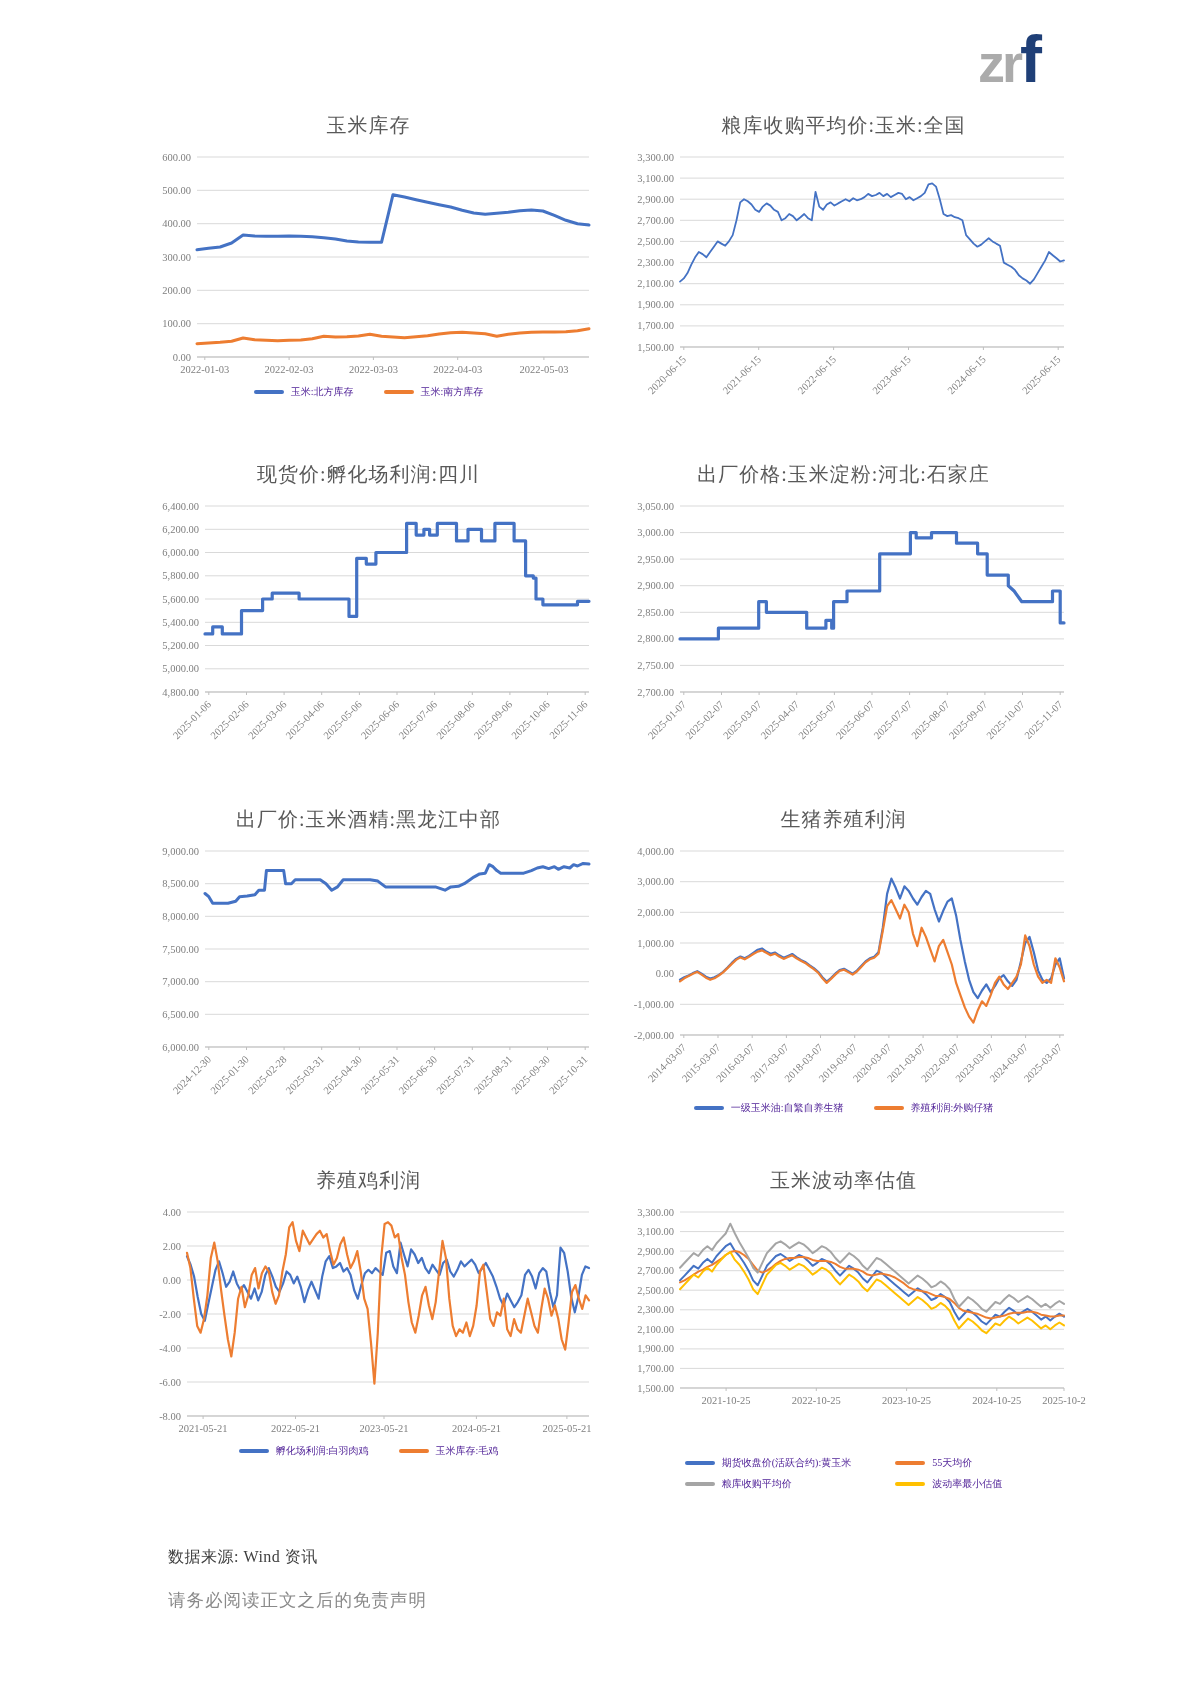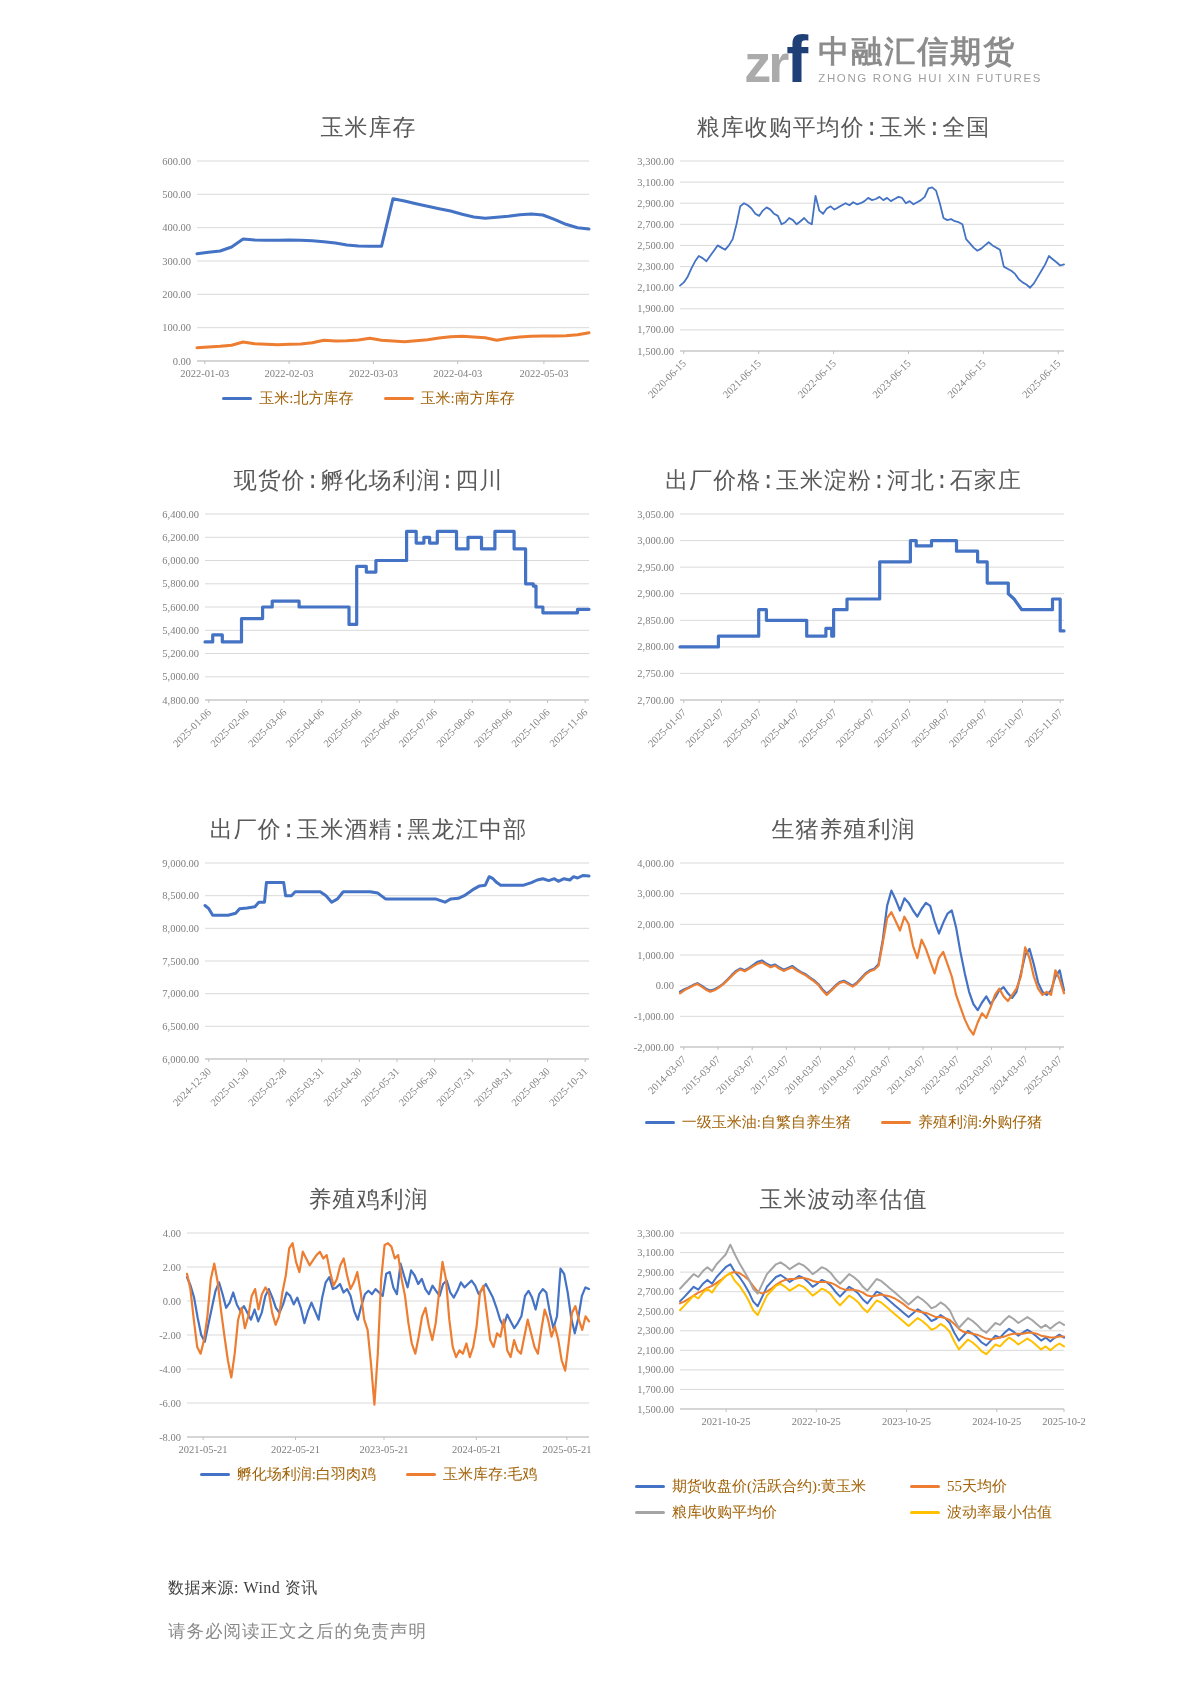--- a/index.html
+++ b/index.html
@@ -10,46 +10,42 @@
   .logo{display:flex;align-items:flex-end;gap:10px;}
   .logo-mark{font-family:"Liberation Sans","DejaVu Sans",sans-serif;font-weight:bold;line-height:0.8;}
   .logo-mark .zr{font-size:54px;color:#ABABAB;letter-spacing:-3px;}
   .logo-mark .f{font-size:66px;color:#1F3F77;}
   .logo-text{display:flex;flex-direction:column;justify-content:flex-end;padding-bottom:2px;}
   .logo-cn{font-size:31px;font-weight:700;color:#8C8C8C;letter-spacing:2px;line-height:1.05;font-family:"Liberation Sans","DejaVu Sans",sans-serif;}
   .logo-en{font-size:11.5px;color:#9E9E9E;letter-spacing:1.6px;font-family:"Liberation Sans","DejaVu Sans",sans-serif;margin-top:3px;}
   
   .charts{display:grid;grid-template-columns:1fr 1fr;column-gap:18px;row-gap:52px;margin:26px 118px 0 140px;}
   .chart{display:flex;flex-direction:column;align-items:center;}
-  .chart-title{font-size:23px;color:#595959;letter-spacing:1px;text-align:center;margin-bottom:10px;font-family:Liberation Mono, monospace;}
+  .chart-title{font-size:20px;color:#595959;letter-spacing:1px;text-align:center;margin-bottom:10px;}
   .plot{width:456px;}
   svg{display:block;overflow:visible;}
   svg text{font-family:"Liberation Serif","DejaVu Serif",serif;}
   .legend{display:flex;justify-content:center;gap:30px;margin-top:4px;flex-wrap:wrap;}
   .legend.cols2{display:grid;grid-template-columns:auto auto;column-gap:44px;row-gap:7px;justify-content:center;margin-top:44px;}
   .legend-item{display:flex;align-items:center;gap:7px;}
   .legend-swatch{display:inline-block;width:30px;height:3.5px;border-radius:2px;}
-  .legend-label{font-size:15px;color:#a16207;}
+  .legend-label{font-size:10px;color:#4c1d95;}
   
   .footer{margin:56px 0 0 168px;}
   .footer-source{font-size:16px;color:#3f3f3f;letter-spacing:0.5px;}
   .footer-disclaimer{font-size:17.5px;color:#8a8a8a;letter-spacing:1px;margin-top:20px;}
 </style>
 </head>
 <body>
 
 <div class="page">
 
   <div class="header">
     <div class="logo">
       <div class="logo-mark"><span class="zr">zr</span><span class="f">f</span></div>
-      <div class="logo-text">
-        <div class="logo-cn">中融汇信期货</div>
-        <div class="logo-en">ZHONG RONG HUI XIN FUTURES</div>
-      </div>
     </div>
   </div>
 
   <div class="charts">
 
     <section class="chart">
       <div class="chart-title">玉米库存</div>
       <div class="plot">
           <svg viewBox="0 0 456 232" width="456" height="232">
             <line x1="56" y1="8.0" x2="448" y2="8.0" stroke="#D9D9D9" stroke-width="1"></line>

